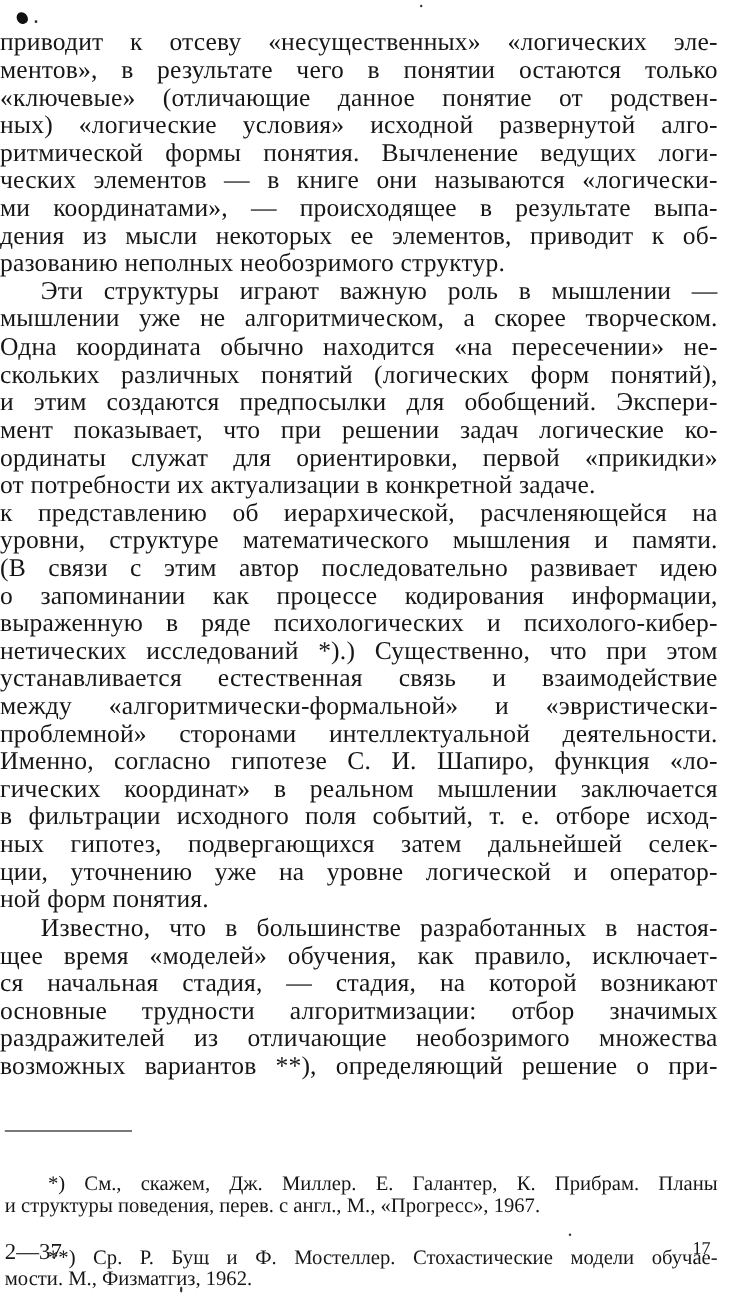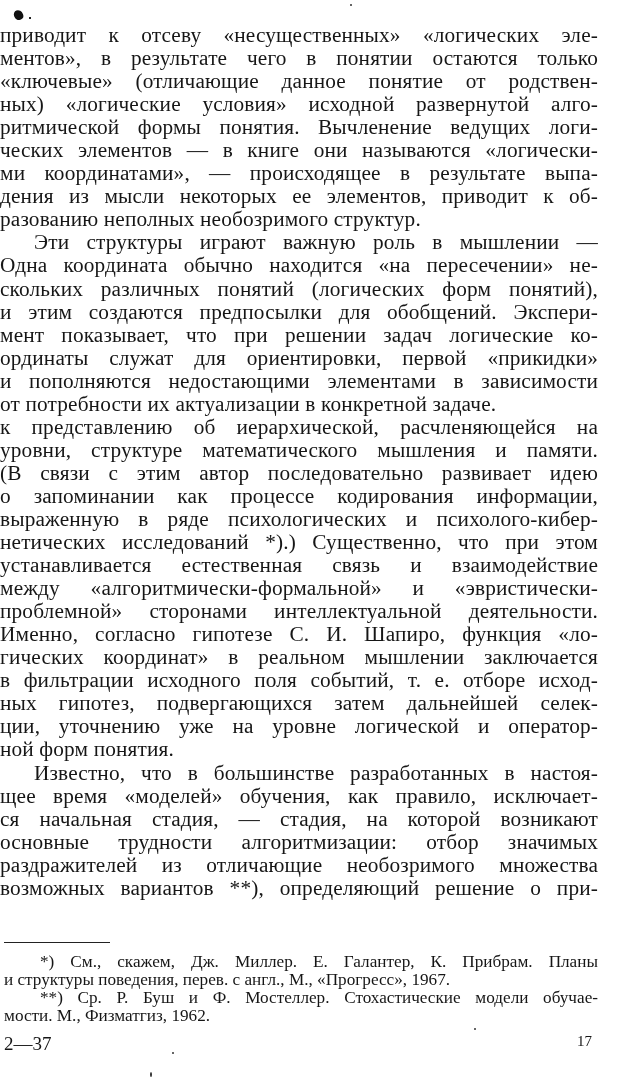--- a/index.html
+++ b/index.html
@@ -7,21 +7,21 @@
     .page { position: absolute; left: 0; top: 0; width: 620px; height: 864px; }
     .mark { position: absolute; left: 14px; top: 10px; width: 9px; height: 10px; background: #111; border-radius: 50% 60% 45% 55%; transform: rotate(-20deg); }
     .mark-dot { position: absolute; left: 29px; top: 17px; width: 2px; height: 2px; background: #222; }
     .body-text { position: absolute; left: 0px; top: 24px; width: 598px; font-family: "Liberation Serif", serif; font-size: 21.3px; line-height: 23.05px; letter-spacing: 0.15px; }
     .line { display: block; white-space: nowrap; text-align: justify; text-align-last: justify; height: 23.05px; }
     .line.last { text-align-last: left; }
     .line.indent { padding-left: 34px; }
     .rule { position: absolute; left: 4px; top: 942px; width: 106px; height: 1px; background: #222; }
     .footnotes { position: absolute; left: 4px; top: 953px; width: 594px; font-family: "Liberation Serif", serif; font-size: 17.2px; line-height: 18px; }
     .footnotes .line { height: 18px; }
-    .footnotes .line.indent { padding-left: 36px; }
+    .footnotes .line.indent { padding-left: 36px; margin-top: 25px; }
     .sig { position: absolute; left: 4px; top: 1033px; font-family: "Liberation Serif", serif; font-size: 19px; }
     .pagenum { position: absolute; left: 577px; top: 1033px; font-family: "Liberation Serif", serif; font-size: 15px; font-weight: normal; }
     .speck { position: absolute; background: #333; border-radius: 50%; }
   </style>
 </head>
 <body>
 
 <div class="page">
   <div class="mark"></div>
   <div class="mark-dot"></div>
@@ -35,26 +35,26 @@
       <span class="line">ных) «логические условия» исходной развернутой алго-</span>
       <span class="line">ритмической формы понятия. Вычленение ведущих логи-</span>
       <span class="line">ческих элементов — в книге они называются «логически-</span>
       <span class="line">ми координатами», — происходящее в результате выпа-</span>
       <span class="line">дения из мысли некоторых ее элементов, приводит к об-</span>
       <span class="line last">разованию неполных необозримого структур.</span>
     </div>
 
     <div>
       <span class="line indent">Эти структуры играют важную роль в мышлении —</span>
+      <span class="line">мышлении уже не алгоритмическом, а скорее творческом.</span>
       <span class="line">Одна координата обычно находится «на пересечении» не-</span>
       <span class="line">скольких различных понятий (логических форм понятий),</span>
       <span class="line">и этим создаются предпосылки для обобщений. Экспери-</span>
       <span class="line">мент показывает, что при решении задач логические ко-</span>
       <span class="line">ординаты служат для ориентировки, первой «прикидки»</span>
-      <span class="line">и пополняются недостающими элементами в зависимости</span>
       <span class="line last">от потребности их актуализации в конкретной задаче.</span>
     </div>
 
     <div>
       <span class="line">к представлению об иерархической, расчленяющейся на</span>
       <span class="line">уровни, структуре математического мышления и памяти.</span>
       <span class="line">(В связи с этим автор последовательно развивает идею</span>
       <span class="line">о запоминании как процессе кодирования информации,</span>
       <span class="line">выраженную в ряде психологических и психолого-кибер-</span>
       <span class="line">нетических исследований *).) Существенно, что при этом</span>

